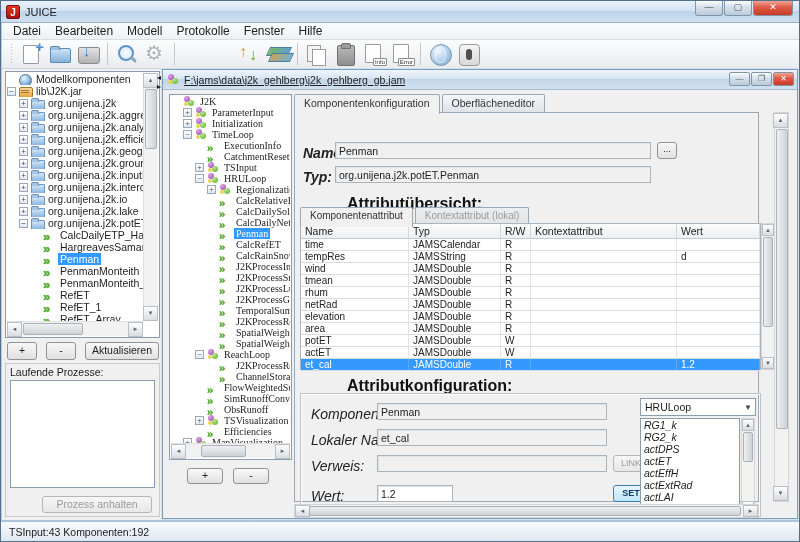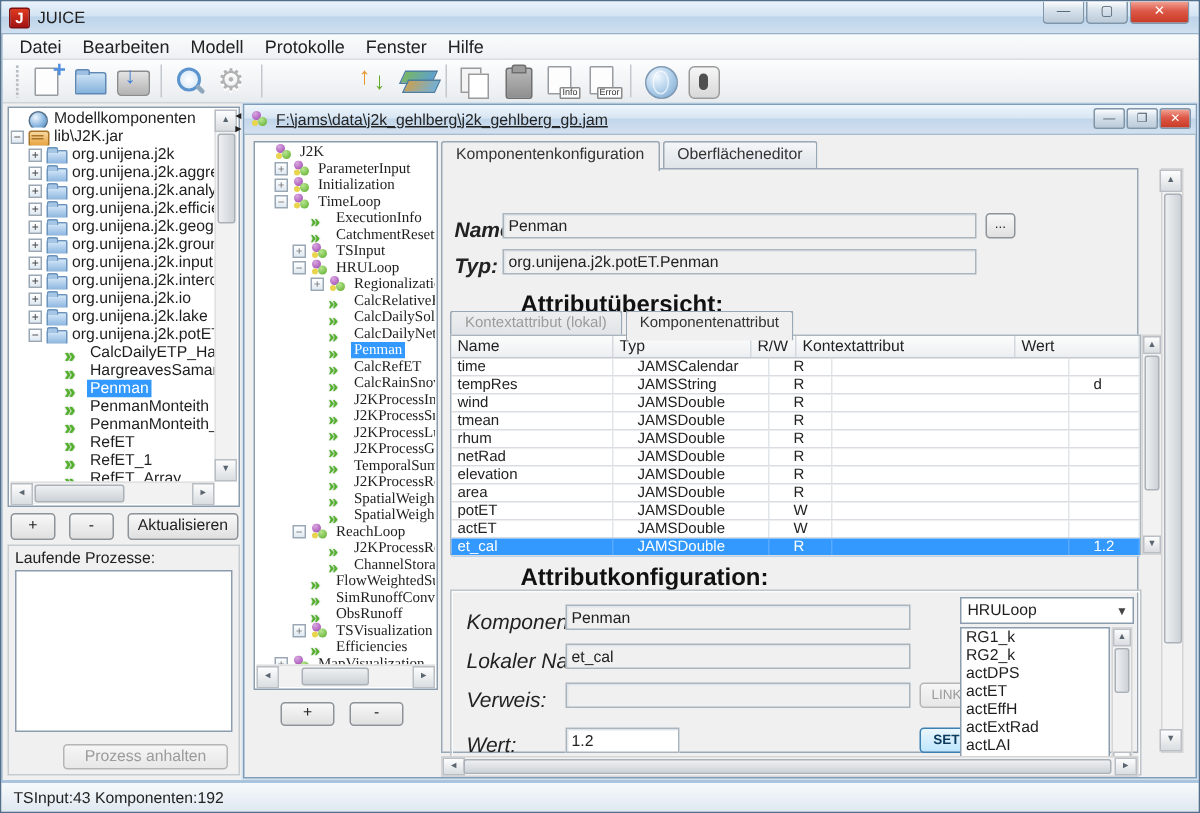--- a/index.html
+++ b/index.html
@@ -121,33 +121,33 @@
   .field { position:absolute; height:17px; background:#f0f0f0; border:1px solid #a9b4bd; box-shadow:inset 1px 1px 0 #dfe5ea; font-size:10.5px; padding:2px 3px; color:#222; overflow:hidden; white-space:nowrap; }
   .field.editable { background:#fff; }
   #browse-btn { position:absolute; width:20px; height:17px; line-height:11px; font-size:9px; padding:1px 0; }
 
   .section-heading { position:absolute; font-size:16px; font-weight:bold; color:#111;margin-left:44px; }
 
   
   #attr-table { position:absolute; left:5px; top:110px; width:461px; height:147px; background:#fff; border:1px solid #a9b4bd; }
   .tbl-head { display:flex; height:15px; background:linear-gradient(#fcfcfc,#eceff1); border-bottom:1px solid #c4cad0; }
   .tbl-head .cell { font-size:10.5px; color:#222; border-right:1px solid #d4d9de; padding:1px 4px; overflow:hidden; }
-  .tbl-row { display:flex; height:12px; border-bottom:1px solid #d9dde1;gap:12px; }
+  .tbl-row { display:flex; height:12px; border-bottom:1px solid #d9dde1; }
   .tbl-row .cell { font-size:10px; border-right:1px solid #e2e5e8; padding:0 4px; overflow:hidden; white-space:nowrap; color:#222; }
   .tbl-row.selected { background:#3399ff; }
   .tbl-row.selected .cell { color:#fff; border-right-color:#58aaff; }
   .col-0 { width:108px; } .col-1 { width:92px; } .col-2 { width:30px; } .col-3 { width:146px; } .col-4 { flex:1; }
   #table-vscroll { position:absolute; right:-15px; top:-1px; width:14px; height:147px; background:#f2f2f2; border:1px solid #d5d5d5; }
 
   
   #group-box { position:absolute; left:5px; top:280px; width:461px; height:124px; border:1px solid #bdc4ca; box-shadow:inset 0 0 0 1px #fbfcfd; }
   #ctx-dropdown { position:absolute; right:4px; top:4px; width:116px; height:18px; background:#fff; border:1px solid #8a9cad; font-size:10.5px; padding:2px 4px; }
   #ctx-dropdown::after { content:"▼"; position:absolute; right:3px; top:4px; font-size:8px; color:#444; }
   #ctx-list { position:absolute; right:20px; top:24px; width:100px; height:96px; background:#fff; border:1px solid #8a9cad; overflow:hidden; }
-  .ctx-item { height:12px; font-size:10.5px; padding:0 3px; white-space:nowrap; }
+  .ctx-item { height:12px; font-size:10.5px; padding:0 3px; white-space:nowrap;font-style:italic; }
   #ctx-list-vscroll { position:absolute; right:5px; top:24px; width:14px; height:96px; background:#f2f2f2; border:1px solid #d5d5d5; }
   .mini-btn { position:absolute; width:36px; height:17px; font-size:9px; line-height:12px; }
   #set-btn { background:linear-gradient(#eaf6fd,#bee6fd); border:1px solid #3c7fb1; color:#0b3a5e; font-weight:bold; }
 </style>
 </head>
 <body>
 
 <div id="app">
 
   <div id="titlebar">
@@ -579,22 +579,22 @@
         <div class="fld-label plain" style="left:8px; top:32px; font-weight:bold;">Name:</div>
         <div class="field" style="left:40px; top:29px; width:316px;">Penman</div>
         <div id="browse-btn" class="btn" style="left:362px; top:29px;">...</div>
 
         <div class="fld-label" style="left:8px; top:56px;">Typ:</div>
         <div class="field" style="left:40px; top:53px; width:316px;">org.unijena.j2k.potET.Penman</div>
 
         <div class="section-heading" style="left:8px; top:82px;">Attributübersicht:</div>
 
         <div class="tabs-row" style="left:5px; top:94px;">
+          <div class="tab active" style="font-size:10px;">Komponentenattribut</div>
           <div class="tab disabled" style="font-size:10px;">Kontextattribut (lokal)</div>
-          <div class="tab active" style="font-size:10px;">Komponentenattribut</div>
         </div>
 
         <div id="attr-table">
           <div class="tbl-head" id="attr-table-head">
               <div class="cell col-0">Name</div>
               <div class="cell col-1">Typ</div>
               <div class="cell col-2">R/W</div>
               <div class="cell col-3">Kontextattribut</div>
               <div class="cell col-4">Wert</div>
             </div>

